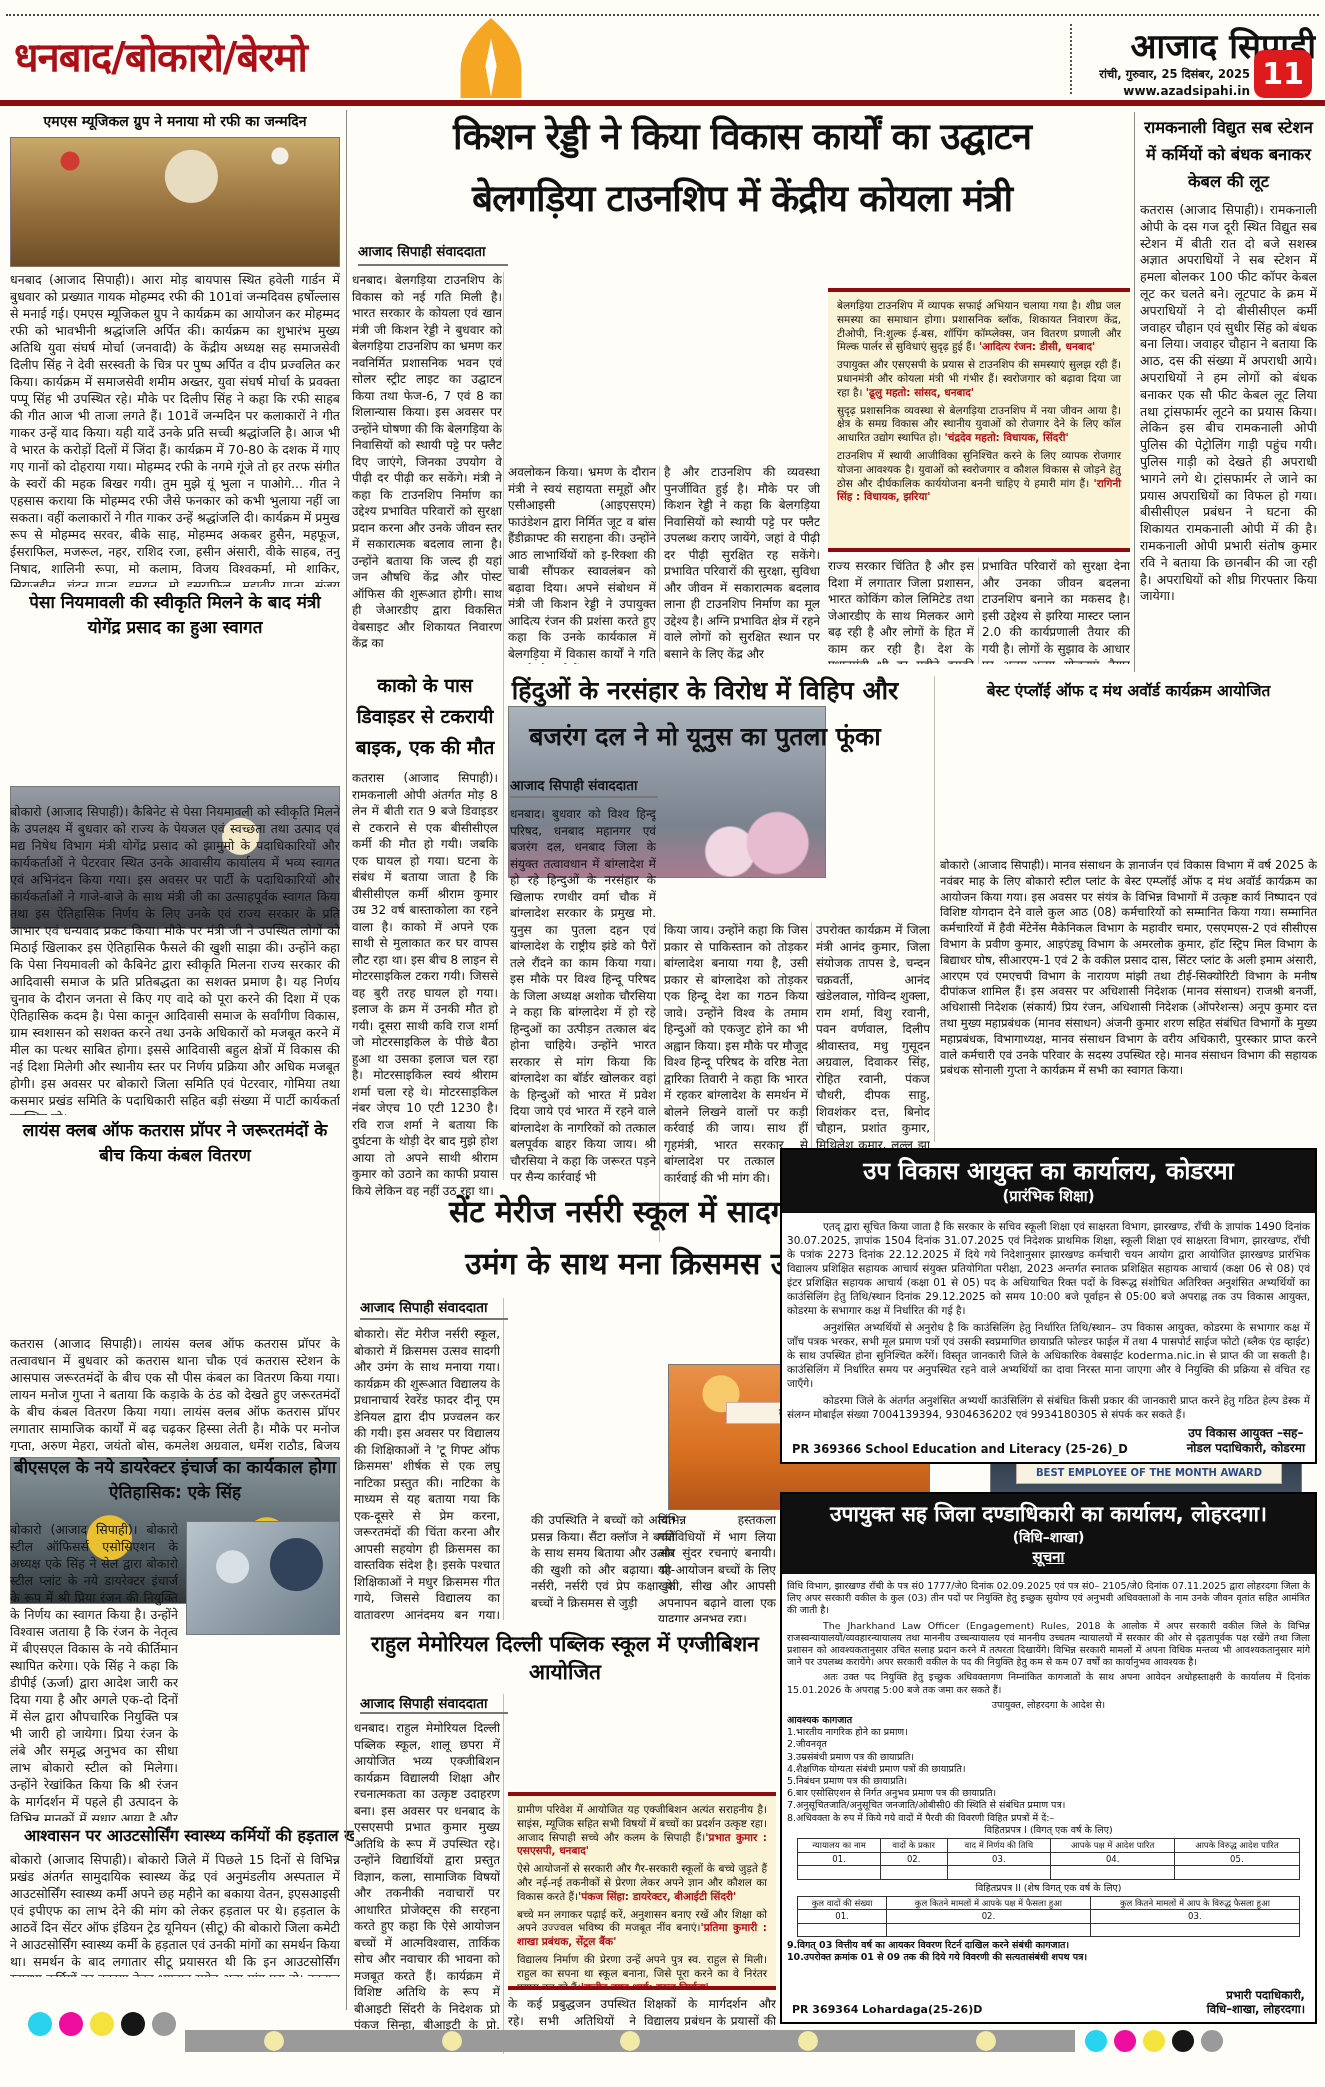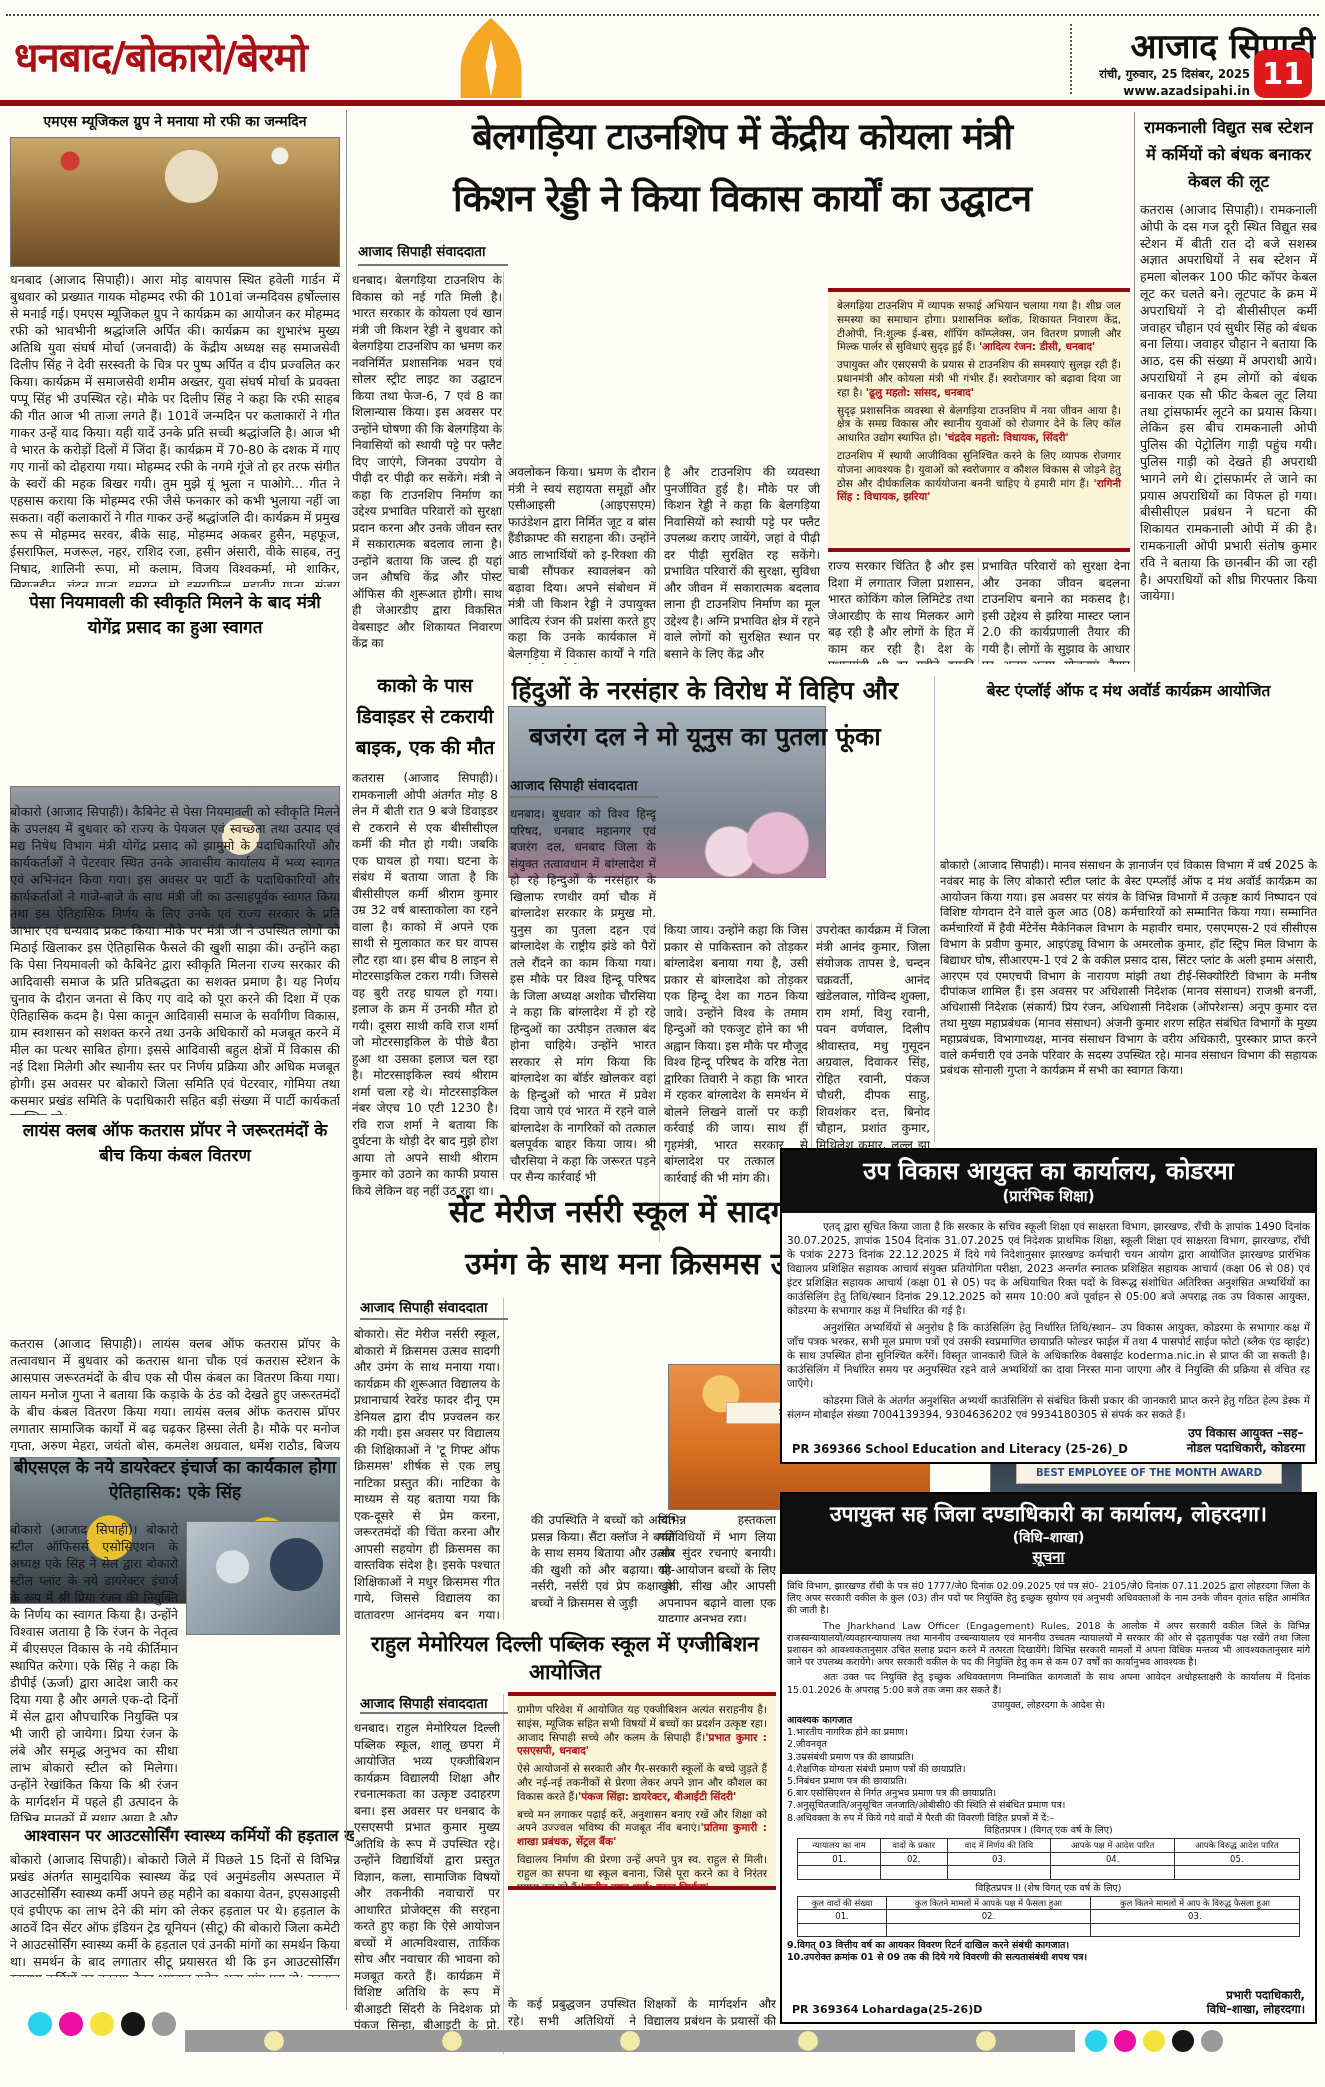--- a/index.html
+++ b/index.html
@@ -89,22 +89,22 @@
 <div class="abs vrule-thin" style="left:503px;top:272px;height:908px;"></div>
 <div class="abs vrule-thin" style="left:503px;top:1298px;height:322px;"></div>
 <div class="abs vrule-thin" style="left:503px;top:1694px;height:360px;"></div>
 <div class="abs vrule-thin" style="left:934px;top:676px;height:466px;"></div>
 <div class="abs vrule-thin" style="left:659px;top:466px;height:196px;"></div>
 <div class="abs vrule-thin" style="left:659px;top:922px;height:320px;"></div>
 <div class="abs vrule-thin" style="left:811px;top:922px;height:320px;"></div>
 <div class="abs vrule-thin" style="left:978px;top:558px;height:106px;"></div>
 
 <div class="abs" style="left:352px;top:106px;width:780px;height:130px;text-align:center;overflow:hidden;">
+  <div class="h1-line">किशन रेड्डी ने किया विकास कार्यों का उद्घाटन</div>
   <div class="h1-line">बेलगड़िया टाउनशिप में केंद्रीय कोयला मंत्री</div>
-  <div class="h1-line">किशन रेड्डी ने किया विकास कार्यों का उद्घाटन</div>
 </div>
 
 <div class="abs byline" style="left:358px;top:242px;width:150px;height:24px;">आजाद सिपाही संवाददाता</div>
 <div class="abs jt b12" style="left:352px;top:272px;width:150px;height:392px;">धनबाद। बेलगड़िया टाउनशिप के विकास को नई गति मिली है। भारत सरकार के कोयला एवं खान मंत्री जी किशन रेड्डी ने बुधवार को बेलगड़िया टाउनशिप का भ्रमण कर नवनिर्मित प्रशासनिक भवन एवं सोलर स्ट्रीट लाइट का उद्घाटन किया तथा फेज-6, 7 एवं 8 का शिलान्यास किया। इस अवसर पर उन्होंने घोषणा की कि बेलगड़िया के निवासियों को स्थायी पट्टे पर फ्लैट दिए जाएंगे, जिनका उपयोग वे पीढ़ी दर पीढ़ी कर सकेंगे। मंत्री ने कहा कि टाउनशिप निर्माण का उद्देश्य प्रभावित परिवारों को सुरक्षा प्रदान करना और उनके जीवन स्तर में सकारात्मक बदलाव लाना है। उन्होंने बताया कि जल्द ही यहां जन औषधि केंद्र और पोस्ट ऑफिस की शुरूआत होगी। साथ ही जेआरडीए द्वारा विकसित वेबसाइट और शिकायत निवारण केंद्र का</div>
 <div class="abs ph ph-main" style="left:508px;top:286px;width:318px;height:172px;"></div>
 <div class="abs jt b12" style="left:508px;top:464px;width:148px;height:200px;">अवलोकन किया। भ्रमण के दौरान मंत्री ने स्वयं सहायता समूहों और एसीआइसी (आइएसएम) फाउंडेशन द्वारा निर्मित जूट व बांस हैंडीक्राफ्ट की सराहना की। उन्होंने आठ लाभार्थियों को इ-रिक्शा की चाबी सौंपकर स्वावलंबन को बढ़ावा दिया। अपने संबोधन में मंत्री जी किशन रेड्डी ने उपायुक्त आदित्य रंजन की प्रशंसा करते हुए कहा कि उनके कार्यकाल में बेलगड़िया में विकास कार्यों ने गति पकड़ी है। लोगों का प्रशासन पर विश्वास बढ़ा</div>
 <div class="abs jt b12" style="left:664px;top:464px;width:156px;height:200px;">है और टाउनशिप की व्यवस्था पुनर्जीवित हुई है। मौके पर जी किशन रेड्डी ने कहा कि बेलगड़िया निवासियों को स्थायी पट्टे पर फ्लैट उपलब्ध कराए जायेंगे, जहां वे पीढ़ी दर पीढ़ी सुरक्षित रह सकेंगे। प्रभावित परिवारों की सुरक्षा, सुविधा और जीवन में सकारात्मक बदलाव लाना ही टाउनशिप निर्माण का मूल उद्देश्य है। अग्नि प्रभावित क्षेत्र में रहने वाले लोगों को सुरक्षित स्थान पर बसाने के लिए केंद्र और</div>
 
 <div class="abs qbox" style="left:828px;top:288px;width:302px;height:264px;overflow:hidden;">
   <p><span>बेलगड़िया टाउनशिप में व्यापक सफाई अभियान चलाया गया है। शीघ्र जल समस्या का समाधान होगा। प्रशासनिक ब्लॉक, शिकायत निवारण केंद्र, टीओपी, नि:शुल्क ई-बस, शॉपिंग कॉम्प्लेक्स, जन वितरण प्रणाली और मिल्क पार्लर से सुविधाएं सुदृढ़ हुई हैं।</span> <span class="qattr">'आदित्य रंजन: डीसी, धनबाद'</span></p>
@@ -146,21 +146,21 @@
 <div class="abs byline" style="left:360px;top:1298px;width:148px;height:22px;">आजाद सिपाही संवाददाता</div>
 
 <div class="abs jt b12" style="left:354px;top:1326px;width:146px;height:296px;">बोकारो। सेंट मेरीज नर्सरी स्कूल, बोकारो में क्रिसमस उत्सव सादगी और उमंग के साथ मनाया गया। कार्यक्रम की शुरूआत विद्यालय के प्रधानाचार्य रेवरेंड फादर दीनू एम डेनियल द्वारा दीप प्रज्वलन कर की गयी। इस अवसर पर विद्यालय की शिक्षिकाओं ने 'टू गिफ्ट ऑफ क्रिसमस' शीर्षक से एक लघु नाटिका प्रस्तुत की। नाटिका के माध्यम से यह बताया गया कि एक-दूसरे से प्रेम करना, जरूरतमंदों की चिंता करना और आपसी सहयोग ही क्रिसमस का वास्तविक संदेश है। इसके पश्चात शिक्षिकाओं ने मधुर क्रिसमस गीत गाये, जिससे विद्यालय का वातावरण आनंदमय बन गया। कार्यक्रम में सैंटा क्लॉज</div>
 <div class="abs jt b12" style="left:531px;top:1512px;width:144px;height:110px;">की उपस्थिति ने बच्चों को अत्यंत प्रसन्न किया। सैंटा क्लॉज ने बच्चों के साथ समय बिताया और उत्सव की खुशी को और बढ़ाया। प्री-नर्सरी, नर्सरी एवं प्रेप कक्षा के बच्चों ने क्रिसमस से जुड़ी</div>
 <div class="abs jt b12" style="left:658px;top:1512px;width:118px;height:110px;">विभिन्न हस्तकला गतिविधियों में भाग लिया और सुंदर रचनाएं बनायी। यह आयोजन बच्चों के लिए खुशी, सीख और आपसी अपनापन बढ़ाने वाला एक यादगार अनुभव रहा।</div>
 
 <div class="abs h-center" style="left:354px;top:1630px;width:422px;height:58px;font-size:21px;line-height:28px;">राहुल मेमोरियल दिल्ली पब्लिक स्कूल में एग्जीबिशन आयोजित</div>
 <div class="abs byline" style="left:360px;top:1694px;width:148px;height:20px;">आजाद सिपाही संवाददाता</div>
 <div class="abs jt b12" style="left:354px;top:1720px;width:146px;height:354px;">धनबाद। राहुल मेमोरियल दिल्ली पब्लिक स्कूल, शालू छपरा में आयोजित भव्य एक्जीबिशन कार्यक्रम विद्यालयी शिक्षा और रचनात्मकता का उत्कृष्ट उदाहरण बना। इस अवसर पर धनबाद के एसएसपी प्रभात कुमार मुख्य अतिथि के रूप में उपस्थित रहे। उन्होंने विद्यार्थियों द्वारा प्रस्तुत विज्ञान, कला, सामाजिक विषयों और तकनीकी नवाचारों पर आधारित प्रोजेक्ट्स की सरहना करते हुए कहा कि ऐसे आयोजन बच्चों में आत्मविश्वास, तार्किक सोच और नवाचार की भावना को मजबूत करते हैं। कार्यक्रम में विशिष्ट अतिथि के रूप में बीआइटी सिंदरी के निदेशक प्रो पंकज सिन्हा, बीआइटी के प्रो. कृष्ण मुरारी सहित धनबाद</div>
 
-<div class="abs qbox" style="left:508px;top:1692px;width:268px;height:198px;overflow:hidden;">
+<div class="abs qbox" style="left:508px;top:1792px;width:268px;height:198px;overflow:hidden;">
   <p><span>ग्रामीण परिवेश में आयोजित यह एक्जीबिशन अत्यंत सराहनीय है। साइंस, म्यूजिक सहित सभी विषयों में बच्चों का प्रदर्शन उत्कृष्ट रहा। आजाद सिपाही सच्चे और कलम के सिपाही हैं।</span><span class="qattr">'प्रभात कुमार : एसएसपी, धनबाद'</span></p>
   <p><span>ऐसे आयोजनों से सरकारी और गैर-सरकारी स्कूलों के बच्चे जुड़ते हैं और नई-नई तकनीकों से प्रेरणा लेकर अपने ज्ञान और कौशल का विकास करते हैं।</span><span class="qattr">'पंकज सिंहा: डायरेक्टर, बीआईटी सिंदरी'</span></p>
   <p><span>बच्चे मन लगाकर पढ़ाई करें, अनुशासन बनाए रखें और शिक्षा को अपने उज्ज्वल भविष्य की मजबूत नींव बनाएं।</span><span class="qattr">'प्रतिमा कुमारी : शाखा प्रबंधक, सेंट्रल बैंक'</span></p>
   <p><span>विद्यालय निर्माण की प्रेरणा उन्हें अपने पुत्र स्व. राहुल से मिली। राहुल का सपना था स्कूल बनाना, जिसे पूरा करने का वे निरंतर प्रयास कर रहे हैं।</span><span class="qattr">'राजीव नयन शर्मा: स्कूल निर्माता'</span></p>
 </div>
 <div class="abs jt b12" style="left:508px;top:1996px;width:128px;height:84px;">के कई प्रबुद्धजन उपस्थित रहे। सभी अतिथियों ने विद्यार्थियों की मेहनत,</div>
 <div class="abs jt b12" style="left:644px;top:1996px;width:132px;height:84px;">शिक्षकों के मार्गदर्शन और विद्यालय प्रबंधन के प्रयासों की प्रशंसा की।</div>
 
 <div class="abs notice" style="left:780px;top:1148px;width:537px;height:316px;">
   <div class="notice-head">

